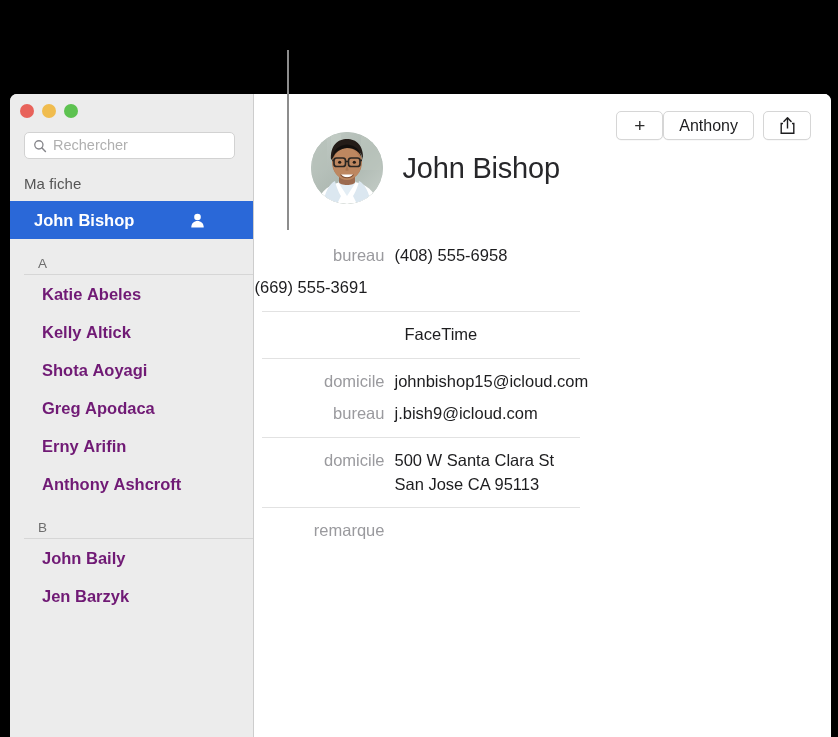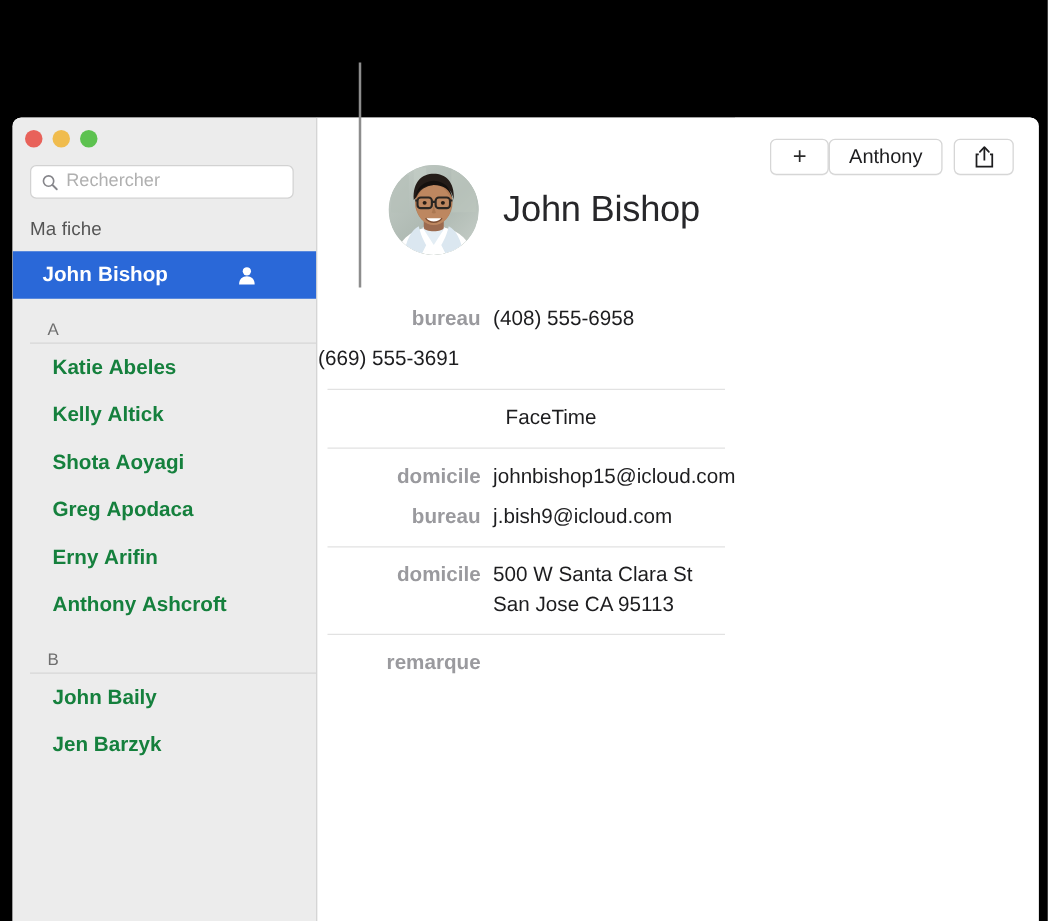--- a/index.html
+++ b/index.html
@@ -94,21 +94,21 @@
     margin-left: 0;
   }
   .section-gap { height: 17px; }
 
   .contact-row {
     height: 38px;
     display: flex;
     align-items: center;
     padding: 0 14px 0 32px;
     font-size: 16.5px;
-    color: #15803d;
+    color: #701a75;
     white-space: nowrap;
   }
   .contact-row .first { font-weight: 700; }
   .contact-row .last  { font-weight: 700; }
   .contact-row.selected {
     background: #2a68d8;
     color: #ffffff;
     padding-left: 24px;
     justify-content: space-between;
   }
@@ -151,21 +151,21 @@
     display: flex;
     align-items: flex-start;
     padding: 4px 0;
     font-size: 16.5px;
   }
   .field-label {
     width: 140px;
     flex: none;
     text-align: right;
     color: #9a9a9e;
-    font-weight: 700;
+    font-weight: 400;
     padding-right: 10px;
     line-height: 1.45;
   }
   .field-value {
     color: #1d1d1f;
     line-height: 1.45;
     white-space: pre-line;
   }
   .field-value.centered { margin-left: 10px; }
   .divider {

